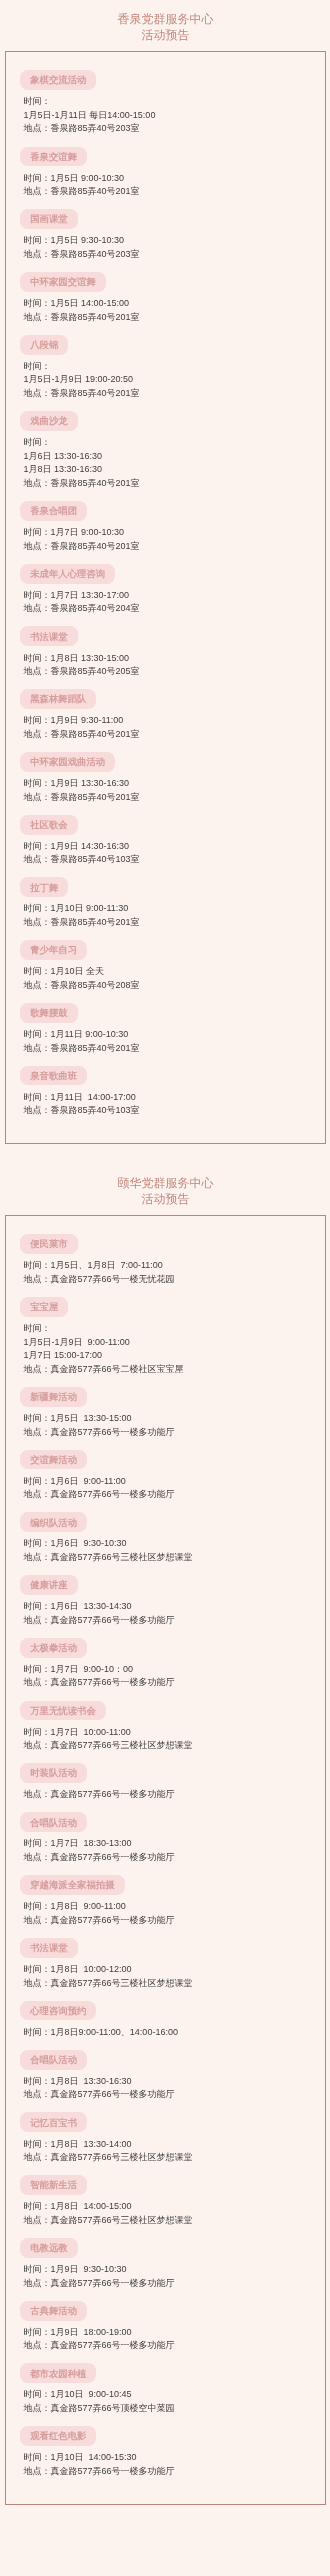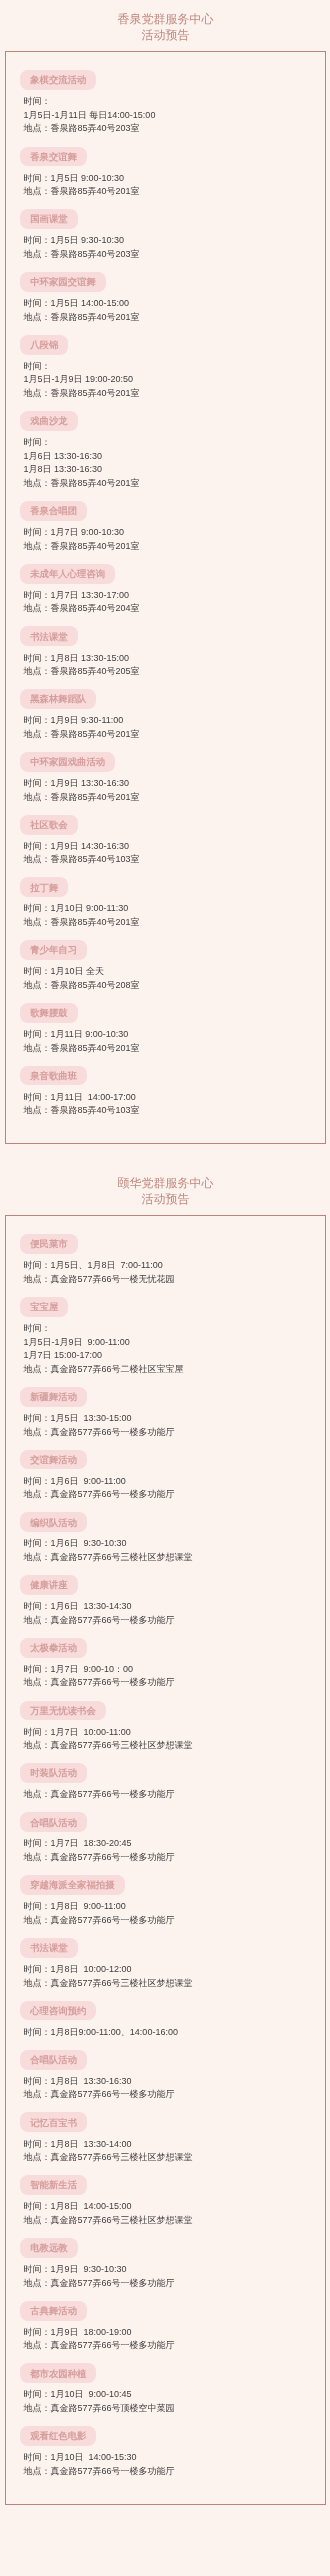--- a/index.html
+++ b/index.html
@@ -308,21 +308,21 @@
     <div class="activity-tag">时装队活动</div>
     <div class="activity-lines">
 
   <p class="detail-line">地点：真金路577弄66号一楼多功能厅</p>
 </div>
   </article>
 
   <article class="activity">
     <div class="activity-tag">合唱队活动</div>
     <div class="activity-lines">
-  <p class="detail-line">时间：1月7日  18:30-20:45</p>
+  <p class="detail-line">时间：1月7日  18:30-13:00</p>
 
   <p class="detail-line">地点：真金路577弄66号一楼多功能厅</p>
 </div>
   </article>
 
   <article class="activity">
     <div class="activity-tag">穿越海派全家福拍摄</div>
     <div class="activity-lines">
   <p class="detail-line">时间：1月8日  9:00-11:00</p>
 

